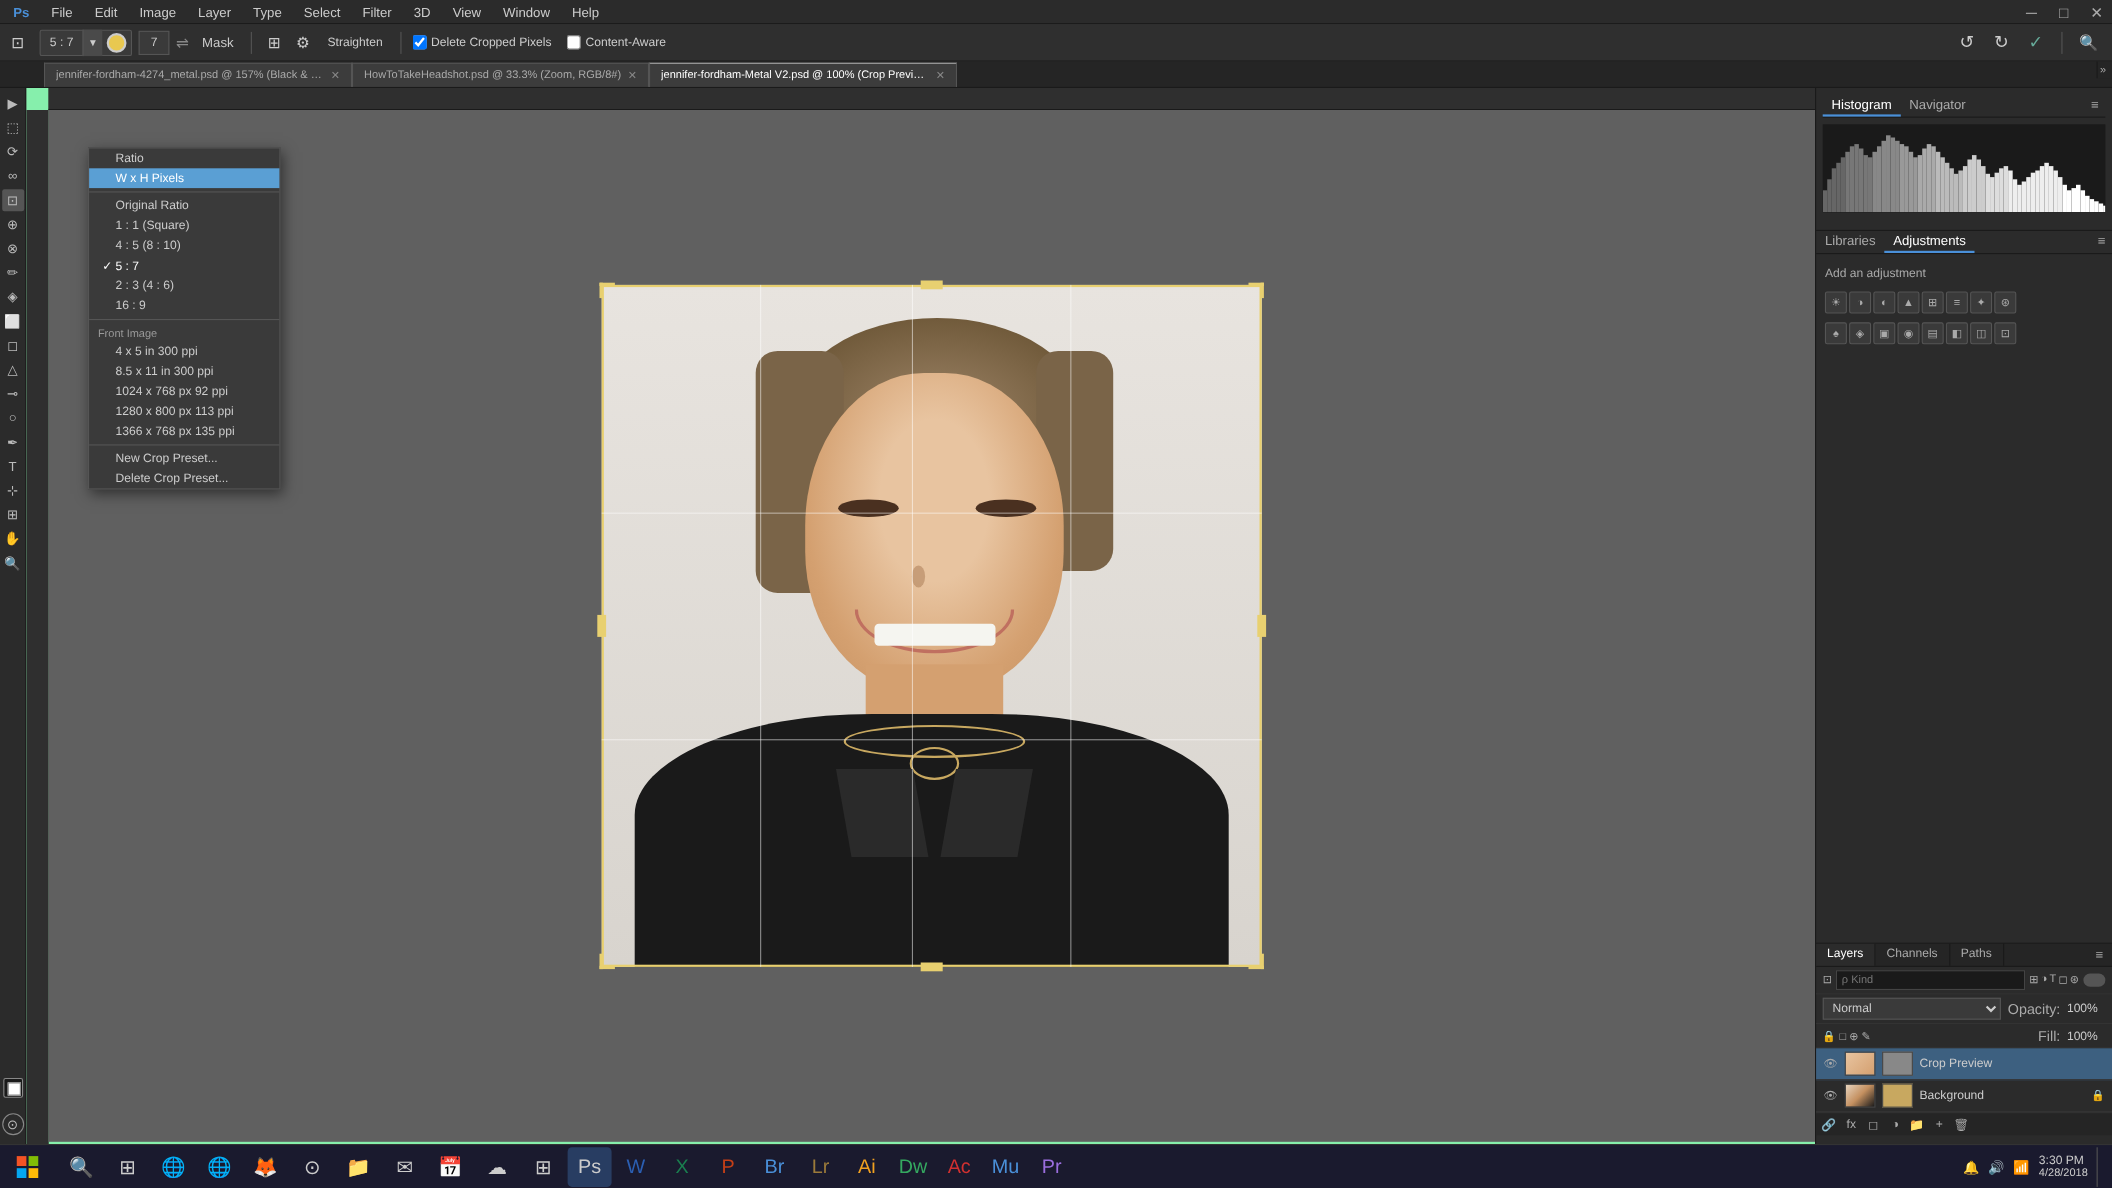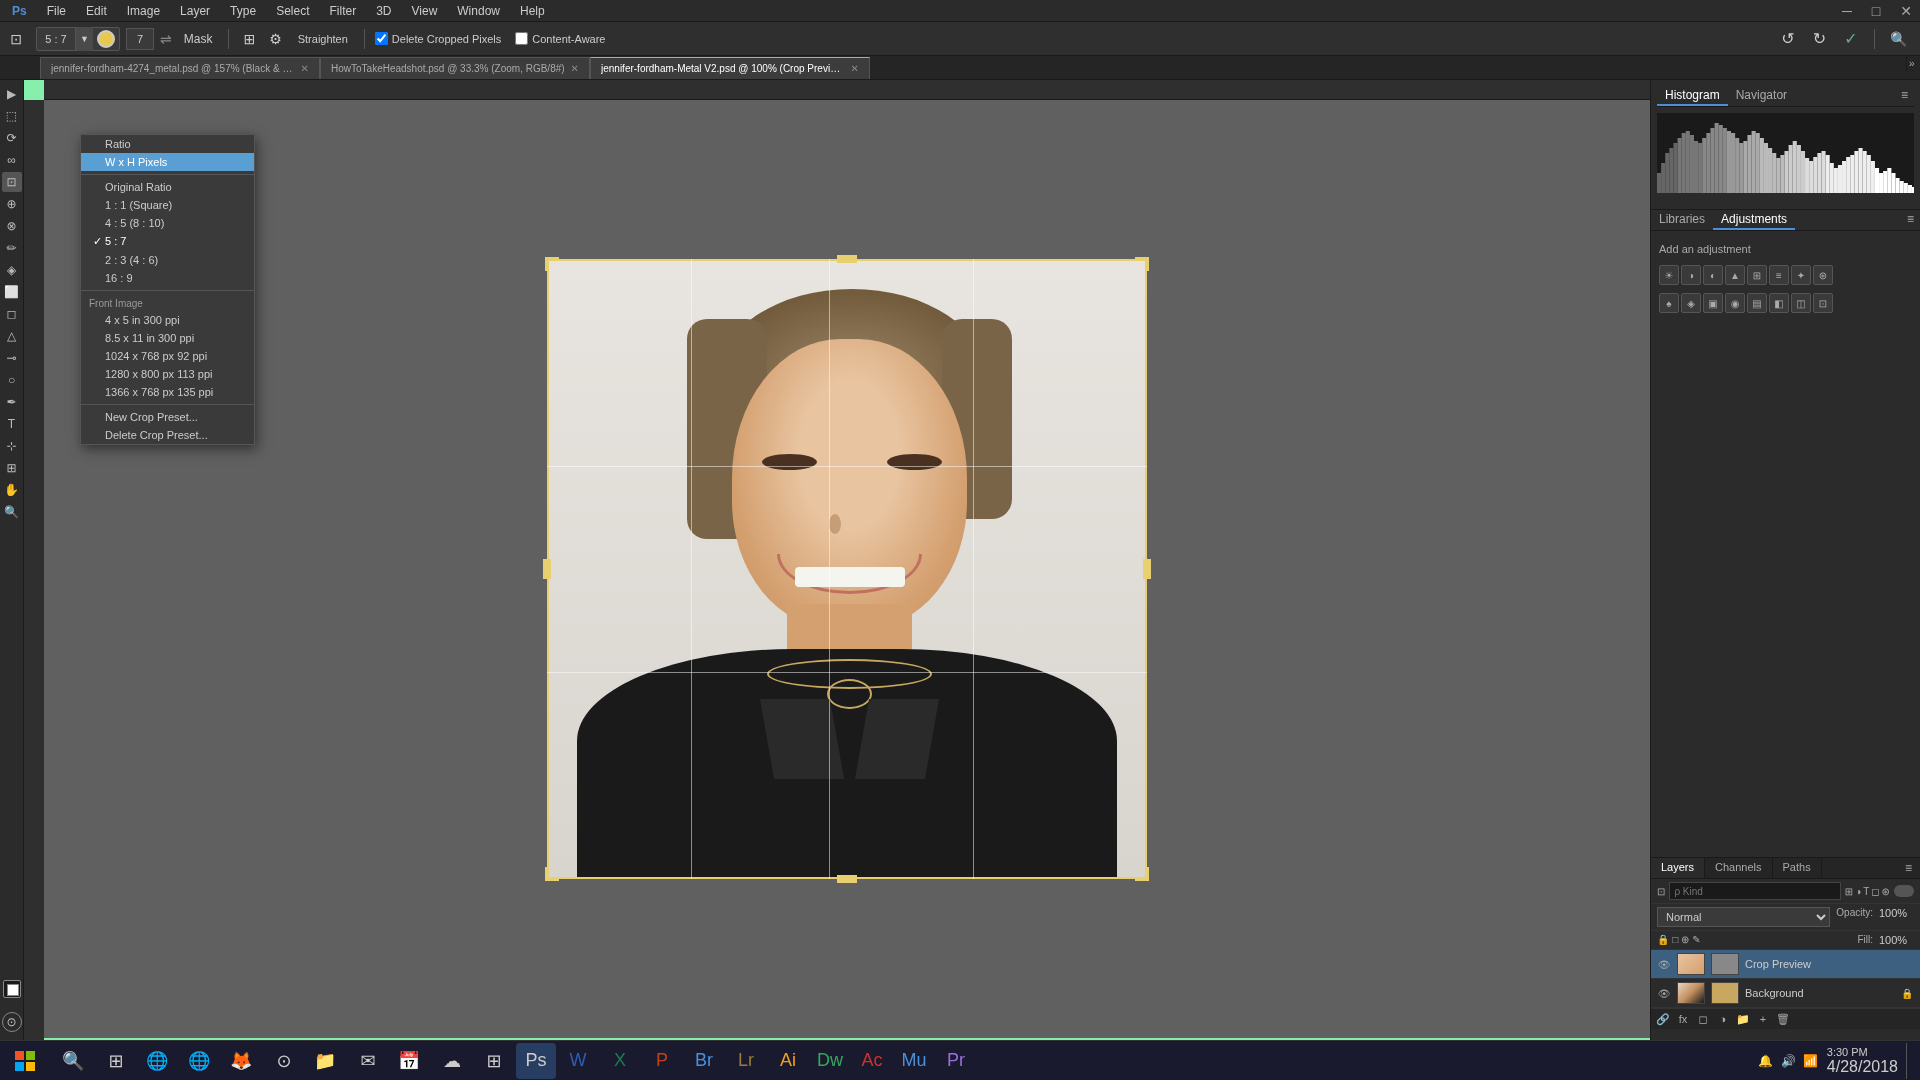--- a/index.html
+++ b/index.html
@@ -345,36 +345,36 @@
       flex: 1;
       background: #1a1a1a;
       border: 1px solid #444;
       color: #ccc;
       font-size: 10px;
       padding: 2px 4px;
       height: 18px;
     }
     .layers-mode-row {
       display: flex;
-      align-items: flex-start;
+      align-items: center;
       gap: 6px;
       padding: 3px 6px;
       border-bottom: 1px solid #333;
     }
     .layers-mode-select {
       background: #3a3a3a;
       border: 1px solid #555;
       color: #ccc;
       font-size: 11px;
       padding: 1px 4px;
       height: 20px;
       flex: 1;
     }
     .opacity-label {
-      font-size: 10px;
+      font-size: 13px;
       color: #aaa;
     }
     .opacity-value {
       font-size: 11px;
       color: #ccc;
       width: 35px;
     }
     .layer-item {
       display: flex;
       align-items: center;
@@ -946,17 +946,17 @@
     <div class="taskbar-icon" style="color:#d03030;">Ac</div>
     <div class="taskbar-icon" style="color:#4a90d9;">Mu</div>
     <div class="taskbar-icon" style="color:#9b6ede;">Pr</div>
   </div>
   <div id="taskbar-right">
     <div style="font-size:12px;color:#aaa;">🔔</div>
     <div style="font-size:12px;color:#aaa;">🔊</div>
     <div style="font-size:12px;color:#aaa;">📶</div>
     <div style="text-align:left;">
       <div>3:30 PM</div>
-      <div style="font-size:16px;">4/28/2018</div>
+      <div style="font-size:10px;">4/28/2018</div>
     </div>
     <div style="width:4px;height:36px;border-left:1px solid #555;cursor:pointer;"></div>
   </div>
 </div>
 
 </body></html>

